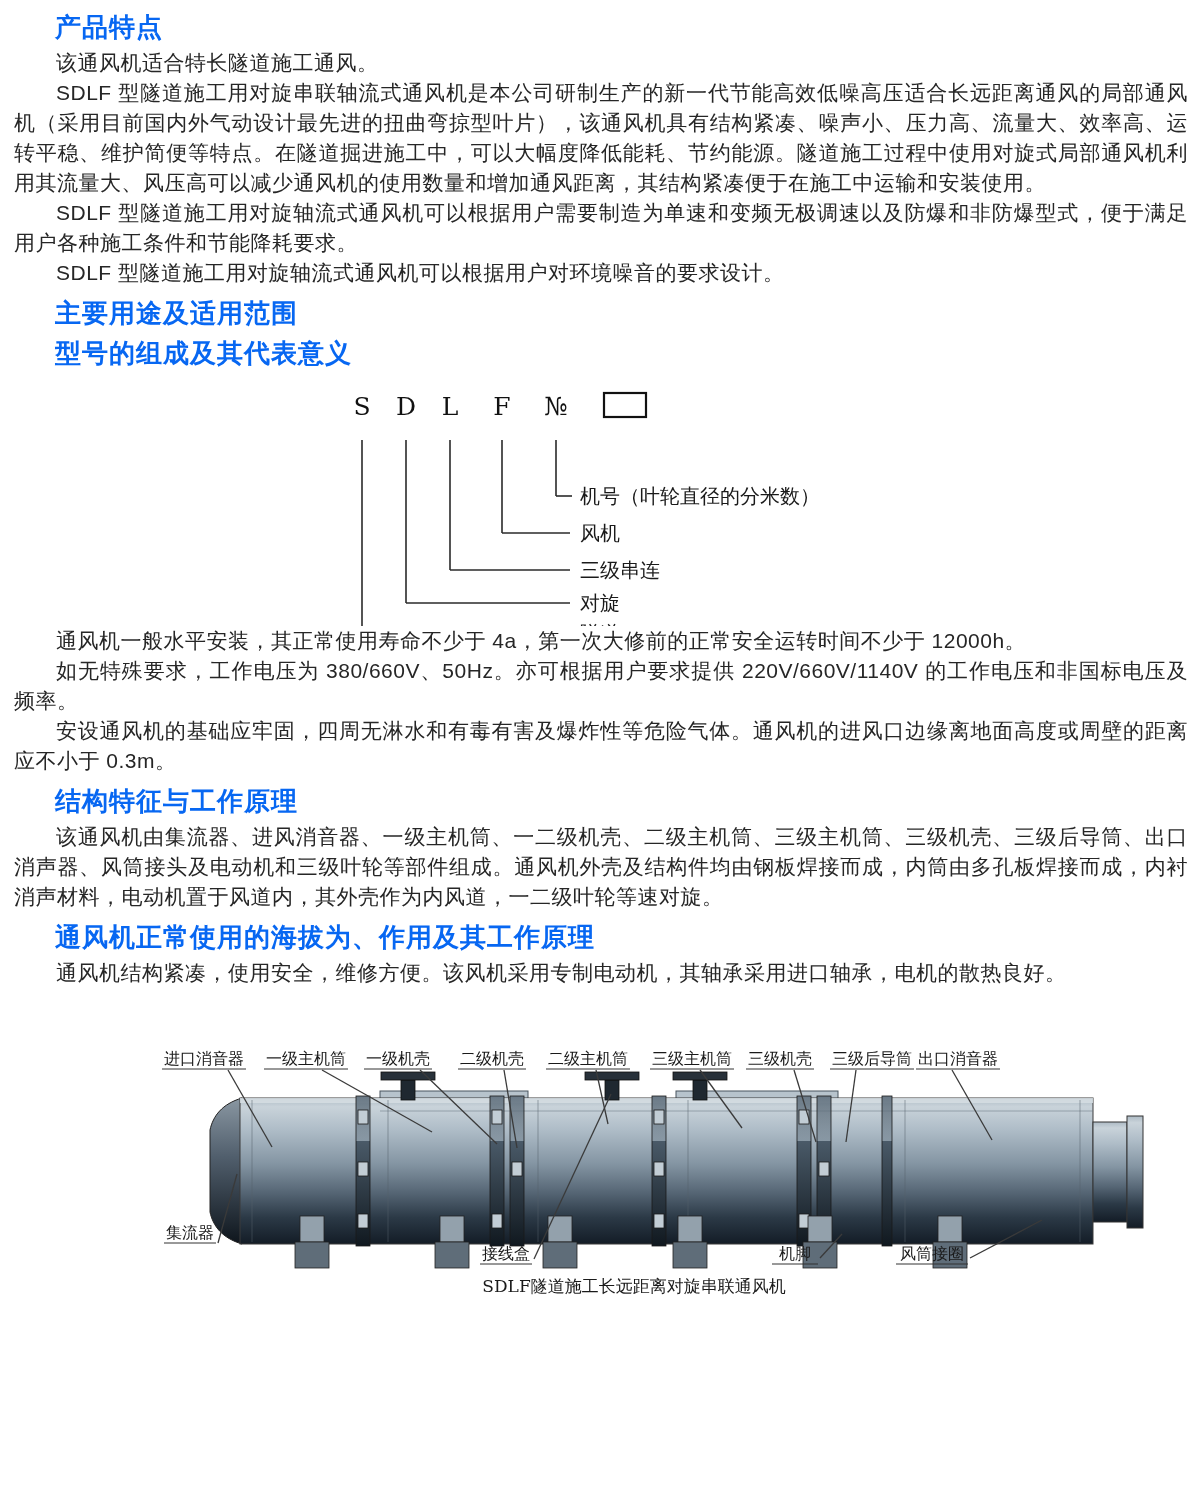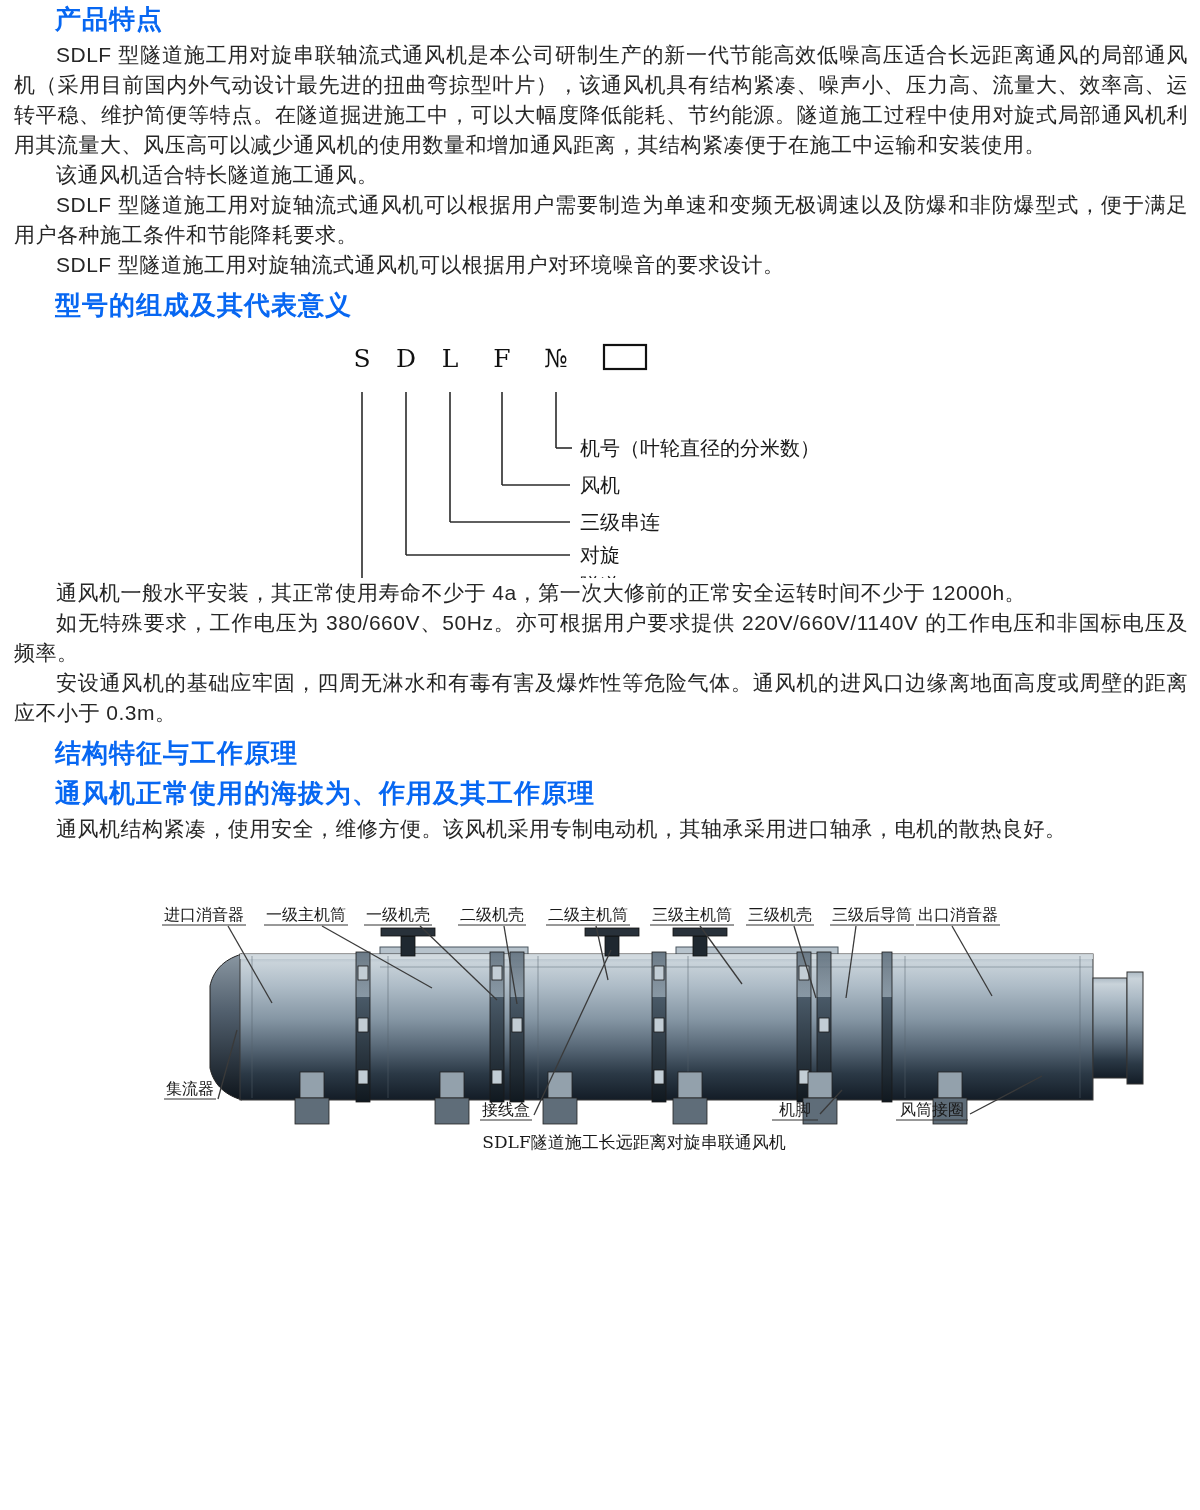--- a/index.html
+++ b/index.html
@@ -5,39 +5,40 @@
   html,body{margin:0;padding:0;}
   body{
     width:1200px;height:1510px;background:#ffffff;overflow:hidden;
     font-family:"Liberation Sans","DejaVu Sans",sans-serif;color:#262626;
   }
   .content{padding:0 12px 0 14px;}
   h2.sec{
     color:#0767f2;font-size:26px;line-height:30px;font-weight:bold;
     margin:10px 0 6px 41px;letter-spacing:1px;
   }
-  h2.first{margin-top:4px;}
+  h2.first{margin-top:12px;}
   p.body{
     font-size:21px;line-height:30px;margin:0;text-indent:2em;
     text-align:justify;letter-spacing:0.5px;
   }
   svg{display:block;}
   .serif-txt{font-family:"DejaVu Serif","Liberation Serif",serif;}
 </style>
 </head>
 <body>
 
 <div class="content">
 
   <h2 class="sec first">产品特点</h2>
+  <p class="body">该通风机适合特长隧道施工通风。</p>
   <p class="body">SDLF 型隧道施工用对旋串联轴流式通风机是本公司研制生产的新一代节能高效低噪高压适合长远距离通风的局部通风机（采用目前国内外气动设计最先进的扭曲弯掠型叶片），该通风机具有结构紧凑、噪声小、压力高、流量大、效率高、运转平稳、维护简便等特点。在隧道掘进施工中，可以大幅度降低能耗、节约能源。隧道施工过程中使用对旋式局部通风机利用其流量大、风压高可以减少通风机的使用数量和增加通风距离，其结构紧凑便于在施工中运输和安装使用。</p>
-  <p class="body">该通风机适合特长隧道施工通风。</p>
   <p class="body">SDLF 型隧道施工用对旋轴流式通风机可以根据用户需要制造为单速和变频无极调速以及防爆和非防爆型式，便于满足用户各种施工条件和节能降耗要求。</p>
   <p class="body">SDLF 型隧道施工用对旋轴流式通风机可以根据用户对环境噪音的要求设计。</p>
 
+  <h2 class="sec">主要用途及适用范围</h2>
 
   <h2 class="sec">型号的组成及其代表意义</h2>
 
   <svg width="1200" height="252" viewBox="0 436 1200 252">
     <g class="serif-txt" font-size="25" fill="#111" text-anchor="middle">
       <text x="348" y="477">S</text>
       <text x="392" y="477">D</text>
       <text x="436" y="477">L</text>
       <text x="488" y="477">F</text>
       <text x="542" y="477">№</text>
@@ -62,20 +63,21 @@
       <text x="566" y="672">对旋</text>
       <text x="566" y="702">隧道</text>
     </g>
   </svg>
 
   <p class="body">通风机一般水平安装，其正常使用寿命不少于 4a，第一次大修前的正常安全运转时间不少于 12000h。</p>
   <p class="body">如无特殊要求，工作电压为 380/660V、50Hz。亦可根据用户要求提供 220V/660V/1140V 的工作电压和非国标电压及频率。</p>
   <p class="body">安设通风机的基础应牢固，四周无淋水和有毒有害及爆炸性等危险气体。通风机的进风口边缘离地面高度或周壁的距离应不小于 0.3m。</p>
 
   <h2 class="sec">结构特征与工作原理</h2>
+  <p class="body">该通风机由集流器、进风消音器、一级主机筒、一二级机壳、二级主机筒、三级主机筒、三级机壳、三级后导筒、出口消声器、风筒接头及电动机和三级叶轮等部件组成。通风机外壳及结构件均由钢板焊接而成，内筒由多孔板焊接而成，内衬消声材料，电动机置于风道内，其外壳作为内风道，一二级叶轮等速对旋。</p>
 
   <h2 class="sec">通风机正常使用的海拔为、作用及其工作原理</h2>
   <p class="body">通风机结构紧凑，使用安全，维修方便。该风机采用专制电动机，其轴承采用进口轴承，电机的散热良好。</p>
 
 </div>
 
 <svg width="1200" height="354" viewBox="0 1156 1200 354">
   <defs>
     <linearGradient id="bodyGrad" x1="0" y1="0" x2="0" y2="1">
       <stop offset="0" stop-color="#adbac4"></stop>

